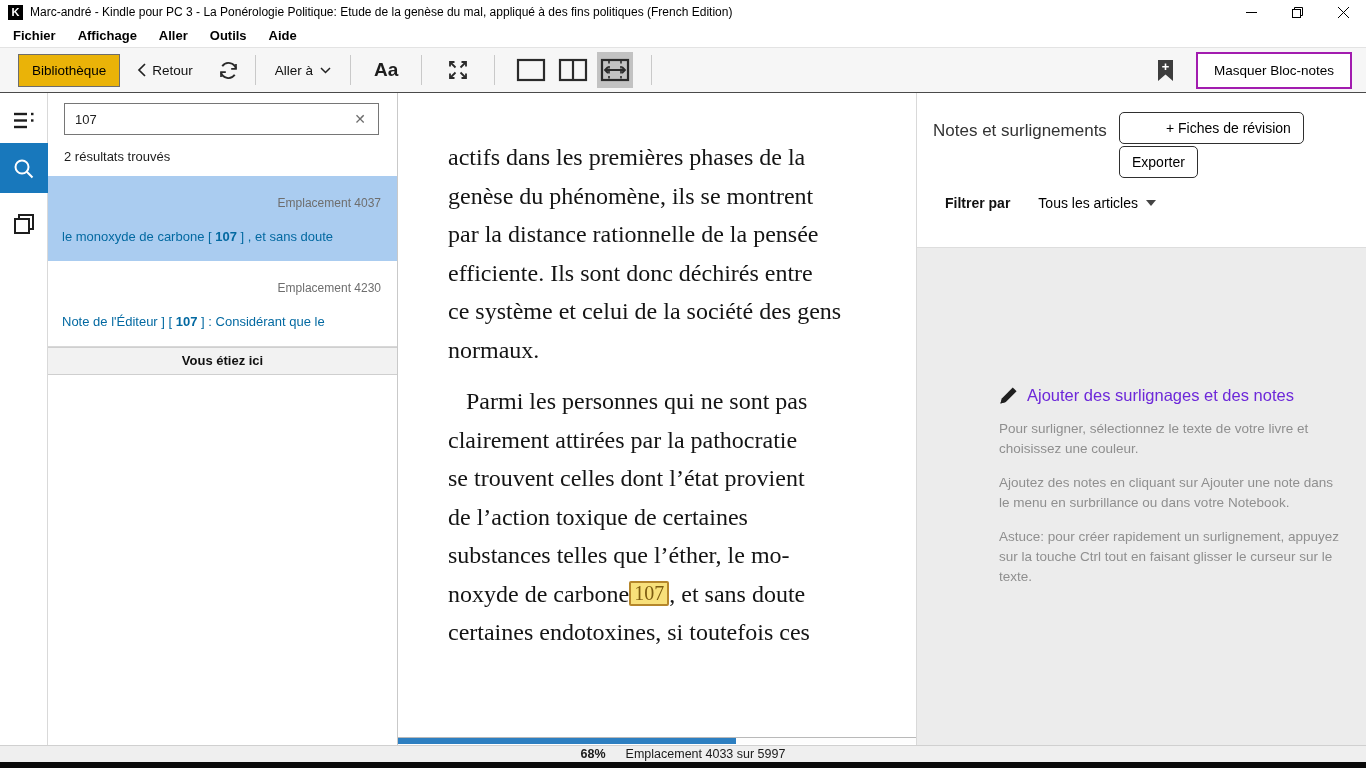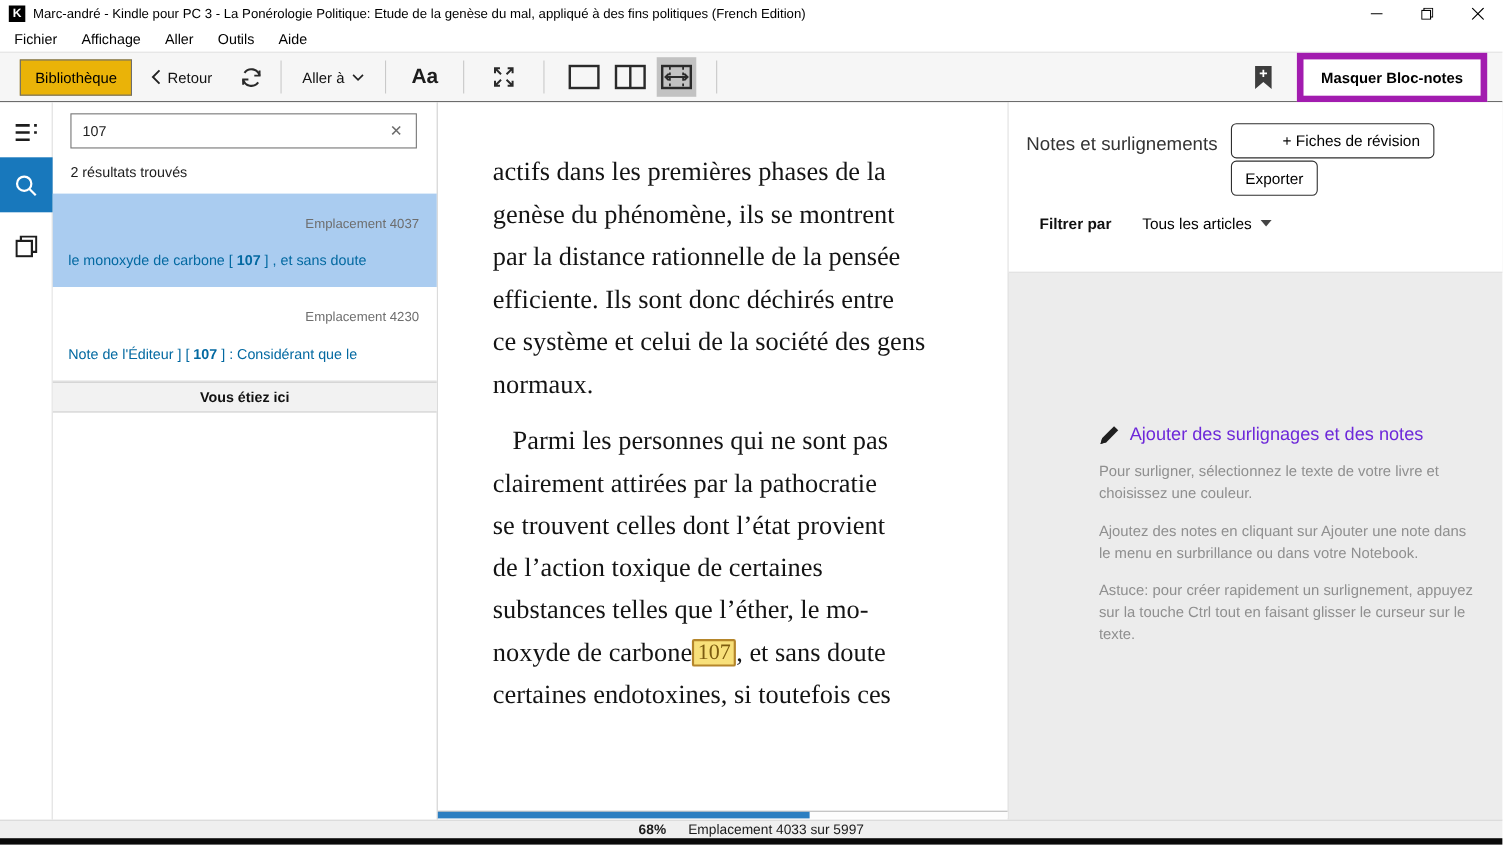--- a/index.html
+++ b/index.html
@@ -9,36 +9,36 @@
   
   .titlebar { height:24px; display:flex; align-items:center; padding-left:8px; background:#fff; }
   .app-logo { width:15px; height:15px; background:#000; color:#fff; font-size:11px; font-weight:bold;
               display:flex; align-items:center; justify-content:center; margin-right:7px; }
   .titlebar-text { font-size:12px; color:#000; white-space:nowrap; }
   .win-controls { margin-left:auto; display:flex; height:24px; }
   .win-btn { width:46px; height:24px; display:flex; align-items:center; justify-content:center; }
 
   
   .menubar { height:23px; display:flex; align-items:center; padding-left:2px; background:#fff; }
-  .menu-item { font-size:13px; padding:0 11px; color:#000; }
+  .menu-item { font-size:13px; padding:0 11px; color:#000;font-weight:bold; }
 
   
   .toolbar { height:46px; background:#f6f6f6; border-top:1px solid #e3e3e3; border-bottom:1px solid #4a4a4a;
              display:flex; align-items:center; }
   .tb-btn-bordered { background:#eab308; border:1px solid #6d6d6d; font-size:13.5px; padding:8px 13px; margin-left:18px; }
   .tb-back { display:flex; align-items:center; gap:6px; font-size:13.5px; margin-left:17px; }
   .tb-refresh { margin-left:24px; display:flex; align-items:center; }
   .tb-divider { width:1px; height:30px; background:#c9c9c9; margin:0 15px; }
   .tb-goto { display:flex; align-items:center; gap:7px; font-size:13.5px; padding:0 4px; }
   .tb-aa { font-size:19px; font-weight:600; color:#1d1d1d; padding:0 8px; }
   .tb-icon-btn { width:36px; height:36px; display:flex; align-items:center; justify-content:center; margin:0 3px; }
   .tb-icon-btn.selected { background:#c2c2c2; }
   .tb-spacer { flex:1; }
   .tb-bookmark { margin-right:22px; display:flex; align-items:center; }
-  .tb-hide-notes { background:transparent; border:6px solid #a21caf; font-size:13.5px; padding:9px 16px; margin-right:14px; background:#fff;font-weight:bold; }
+  .tb-hide-notes { background:transparent; border:2px solid #a21caf; font-size:13.5px; padding:9px 16px; margin-right:14px; background:#fff; }
 
   
   .main { height:652px; display:flex; }
 
   
   .rail { width:48px; border-right:1px solid #d9d9d9; display:flex; flex-direction:column; align-items:center; background:#fff; }
   .rail-btn { width:48px; height:46px; display:flex; align-items:center; justify-content:center; color:#2b2b2b; }
   .rail-btn.first { margin-top:4px; }
   .rail-btn.active { background:#1878bc; color:#fff; height:50px; }
 

